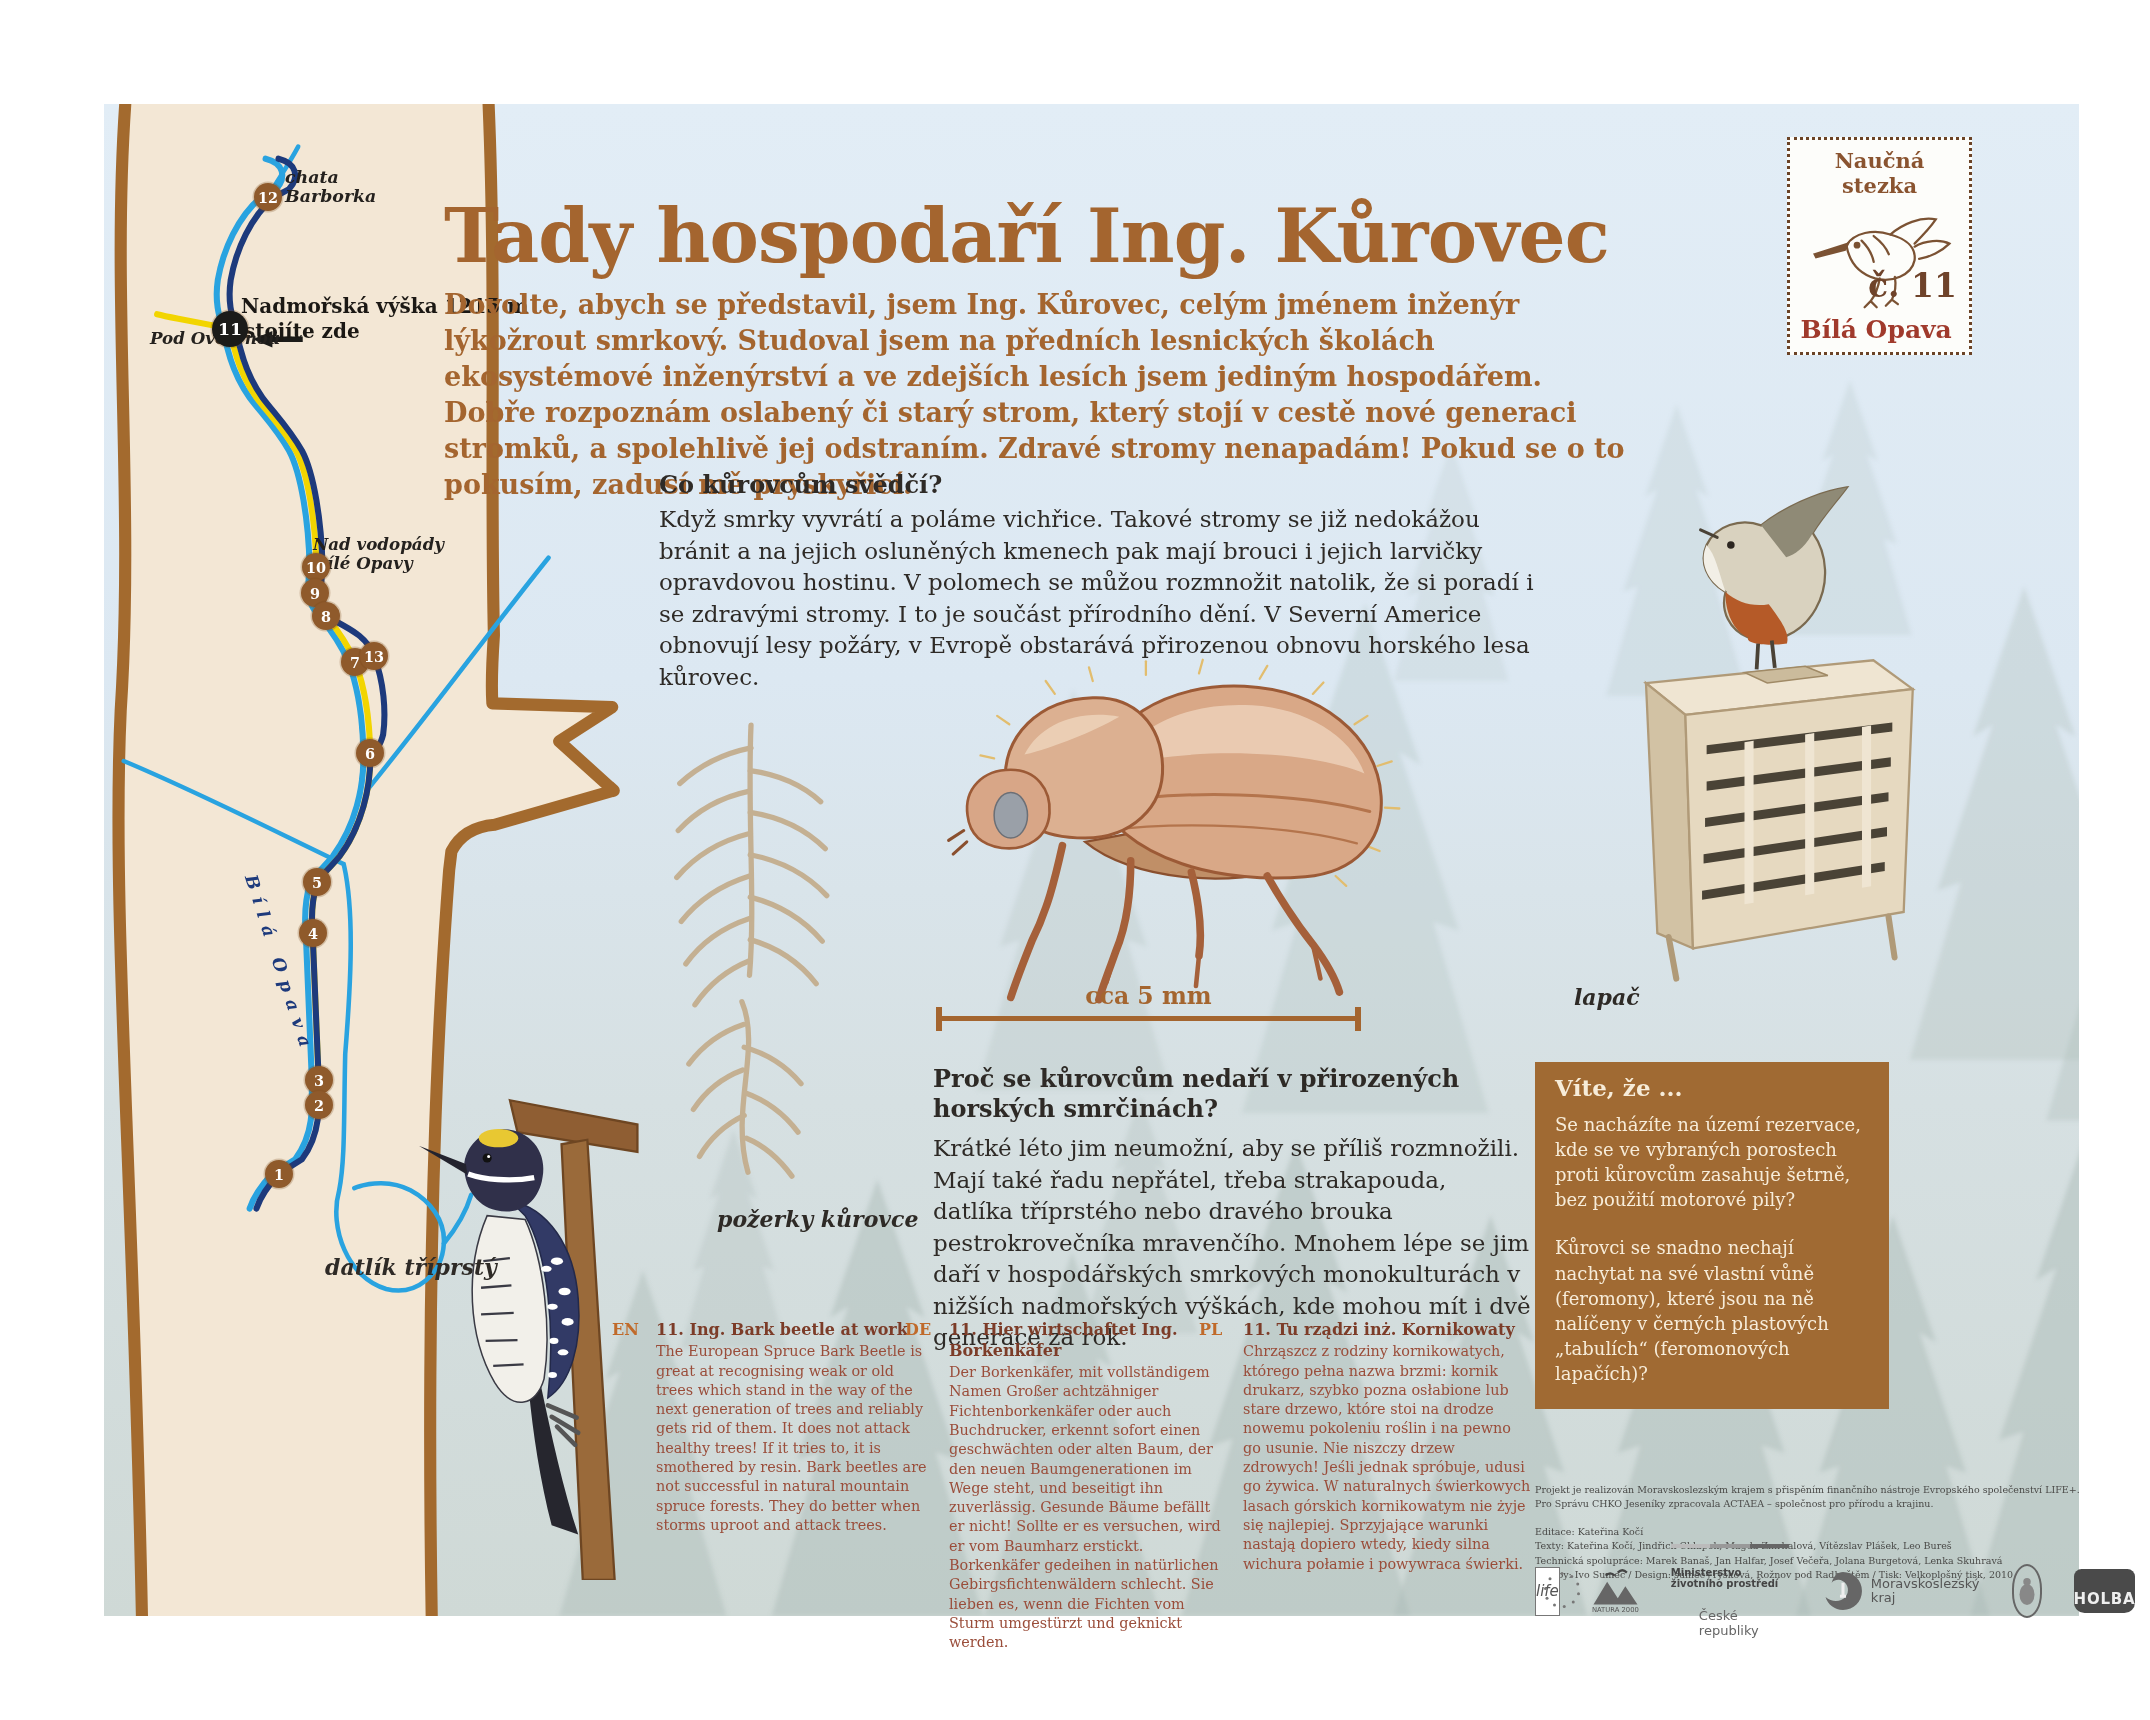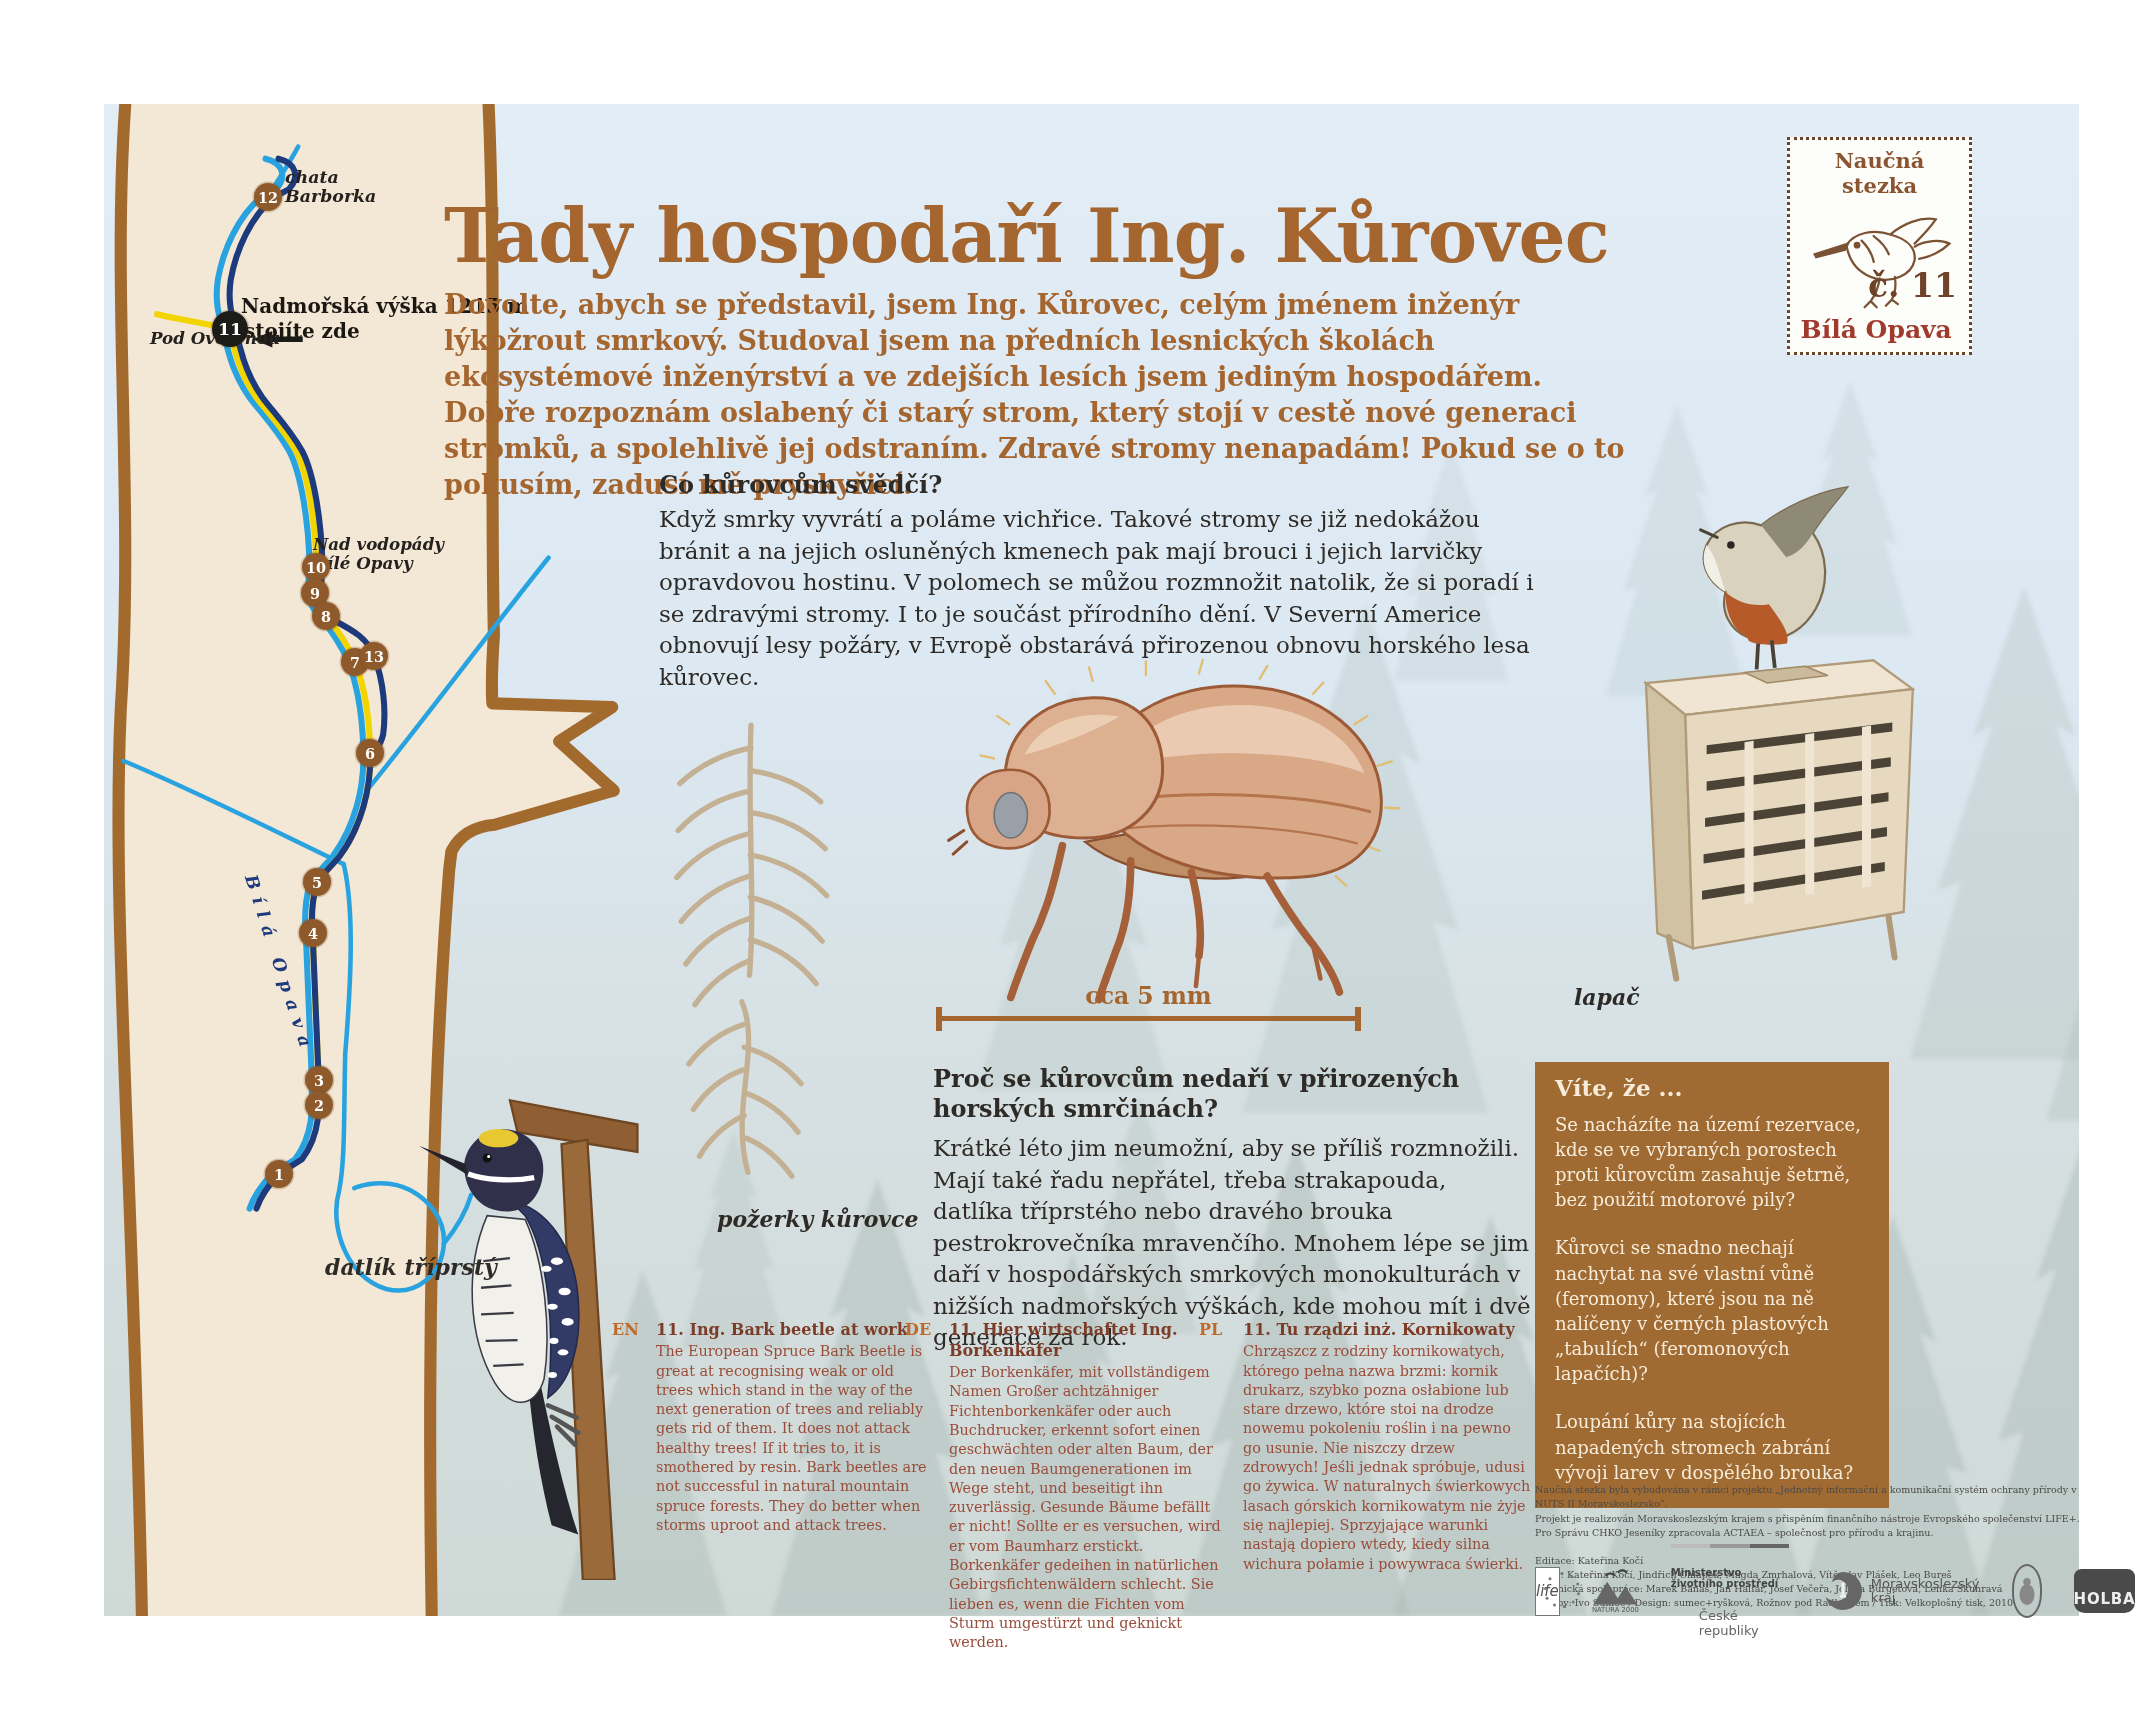--- a/index.html
+++ b/index.html
@@ -364,21 +364,20 @@
 
     <div class="sec-head" style="left:829px;top:960px;width:599px;">Proč se kůrovcům nedaří v přirozených horských smrčinách?</div>
     <div class="sec-body" style="left:829px;top:1029px;width:599px;">Krátké léto jim neumožní, aby se příliš rozmnožili. Mají také řadu nepřátel, třeba strakapouda, datlíka tříprstého nebo dravého brouka pestrokrovečníka mravenčího. Mnohem lépe se jim daří v hospodářských smrkových monokulturách v nižších nadmořských výškách, kde mohou mít i dvě generace za rok.</div>
 
     <div id="vite">
       <h3>Víte, že ...</h3>
       <div>
 
       <p>Se nacházíte na území rezervace, kde se ve vybraných porostech proti kůrovcům zasahuje šetrně, bez použití motorové pily?</p>
           <p>Kůrovci se snadno nechají nachytat na své vlastní vůně (feromony), které jsou na ně nalíčeny v černých plastových „tabulích“ (feromonových lapačích)?</p>
-          <p>Loupání kůry na stojících napadených stromech zabrání vývoji larev v dospělého brouka?</p>
         </div>
     </div>
 
     <svg width="243" height="501" viewBox="0 0 320 660" style="position:absolute;left:292px;top:975px;">
 
       <path d="M150,28 L318,60 L318,96 L160,70 Z" fill="#8f5e33" stroke="#6e4622" stroke-width="3"></path>
       <path d="M252,80 L288,660 L246,660 L218,86 Z" fill="#9a6a3a" stroke="#6e4622" stroke-width="3"></path>
 
       <path d="M190,400 C205,470 220,540 240,600 L205,588 C190,530 180,465 175,410 Z" fill="#26262e"></path>
 
@@ -437,21 +436,20 @@
           <div>
             <div class="t-head">11. Tu rządzi inż. Kornikowaty</div>
             <div class="t-body">Chrząszcz z rodziny kornikowatych, którego pełna nazwa brzmi: kornik drukarz, szybko pozna osłabione lub stare drzewo, które stoi na drodze nowemu pokoleniu roślin i na pewno go usunie. Nie niszczy drzew zdrowych! Jeśli jednak spróbuje, udusi go żywica. W naturalnych świerkowych lasach górskich kornikowatym nie żyje się najlepiej. Sprzyjające warunki nastają dopiero wtedy, kiedy silna wichura połamie i powywraca świerki.</div>
           </div>
         </div>
       </div>
 
     <div id="credits">
       <div class="blk">
 
-      <div>Naučná stezka byla vybudována v rámci projektu „Jednotný informační a komunikační systém ochrany přírody v NUTS II Moravskoslezsko“.</div>
           <div>Projekt je realizován Moravskoslezským krajem s přispěním finančního nástroje Evropského společenství LIFE+.</div>
           <div>Pro Správu CHKO Jeseníky zpracovala ACTAEA – společnost pro přírodu a krajinu.</div>
         </div>
       <div class="blk">
 
       <div>Editace: Kateřina Kočí</div>
           <div>Texty: Kateřina Kočí, Jindřich Chlapek, Magda Zmrhalová, Vítězslav Plášek, Leo Bureš</div>
           <div>Technická spolupráce: Marek Banaš, Jan Halfar, Josef Večeřa, Jolana Burgetová, Lenka Skuhravá</div>
           <div>Kresby: Ivo Sumec / Design: sumec+ryšková, Rožnov pod Radhoštěm / Tisk: Velkoplošný tisk, 2010</div>
         </div>

